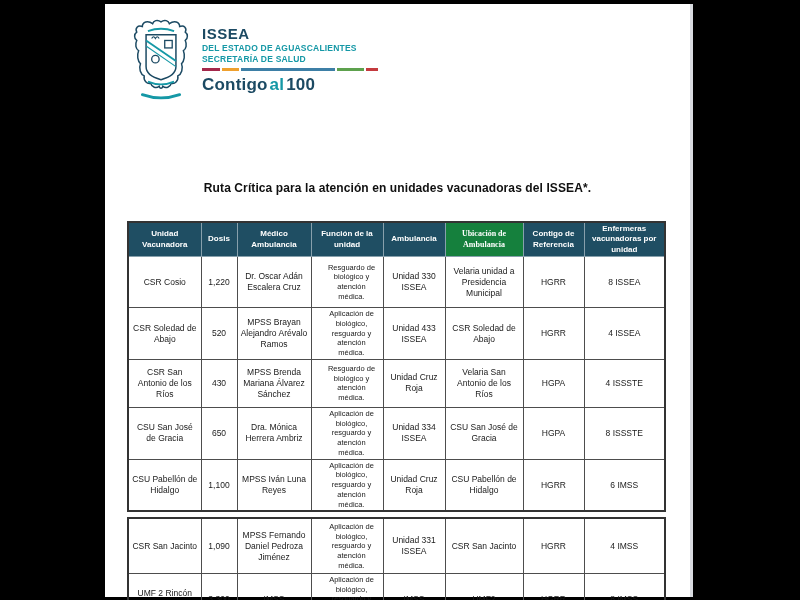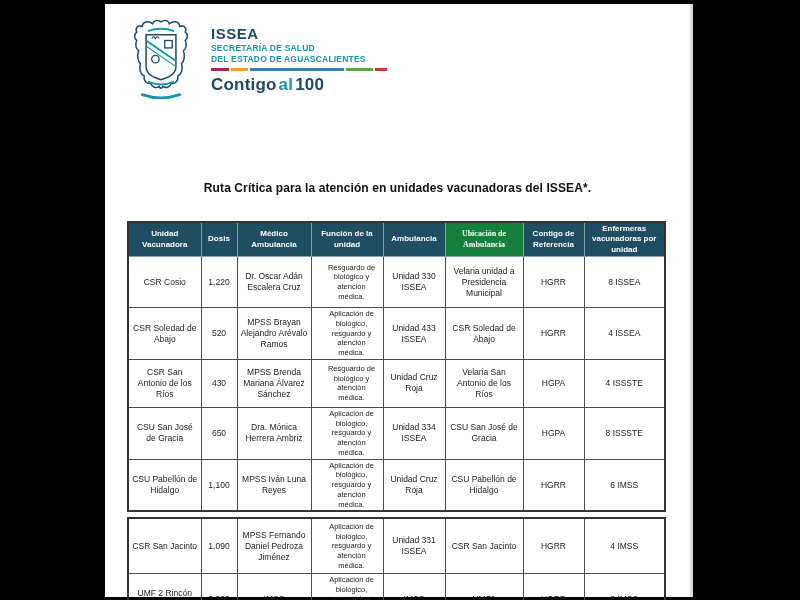--- a/index.html
+++ b/index.html
@@ -7,21 +7,21 @@
     position:relative; width:800px; height:600px; background:#000;
     overflow:hidden; font-family:"Liberation Sans", sans-serif;
   }
   .paper {
     position:absolute; left:105px; top:4px; width:585px; height:593px;
     background:#ffffff; border-right:3px solid #d9dbe0;
   }
   
   .brand { position:absolute; left:28px; top:14px; display:flex; align-items:flex-start; }
   .logo { width:56px; height:86px; }
-  .brand-text { margin-left:22px; padding-top:8px; }
+  .brand-text { margin-left:13px; padding-top:8px; }
   .org-abbr { font-size:15px; font-weight:bold; color:#1C4A63; letter-spacing:.5px; line-height:1.1; }
   .org-line { font-size:8.5px; font-weight:bold; color:#1598A6; letter-spacing:.2px; line-height:1.3; }
   .divider { display:flex; height:3px; width:178px; margin:3px 0 4px 0; }
   .divider span { display:block; height:3px; margin-right:2px; }
   .seg0 { width:18px; } .seg1 { width:18px; } .seg2 { width:96px; } .seg3 { width:28px; } .seg4 { width:12px; }
   .slogan { font-size:17px; font-weight:bold; color:#1C4A63; letter-spacing:.2px; }
   .slogan .al { color:#1598A6; padding:0 2px; }
   
   .doc-title {
     position:absolute; top:177px; left:0; width:100%; text-align:center;
@@ -68,22 +68,22 @@
           <rect x="34" y="24" width="8" height="8" fill="none" stroke="#1C4A63" stroke-width="1.4"></rect>
           <path d="M20 22 q2 -4 4 0 q2 -4 4 0" fill="none" stroke="#1C4A63" stroke-width="1.2"></path>
 
           <path d="M16 68 Q30 74 44 68" fill="none" stroke="#1598A6" stroke-width="2"></path>
 
           <path d="M10 82 Q30 89 50 82" fill="none" stroke="#1598A6" stroke-width="3" stroke-linecap="round"></path>
         </svg>
       </div>
       <div class="brand-text">
         <div class="org-abbr">ISSEA</div>
+        <div class="org-line">DEL ESTADO DE AGUASCALIENTES</div>
         <div class="org-line">SECRETARÍA DE SALUD</div>
-        <div class="org-line">DEL ESTADO DE AGUASCALIENTES</div>
         <div class="divider">
           <span class="seg0" style="background: rgb(164, 40, 75);"></span>
           <span class="seg1" style="background: rgb(239, 160, 46);"></span>
           <span class="seg2" style="background: rgb(61, 127, 166);"></span>
           <span class="seg3" style="background: rgb(93, 161, 77);"></span>
           <span class="seg4" style="background: rgb(196, 58, 62);"></span>
         </div>
         <div class="slogan">
           <span>Contigo</span><span class="al">al</span><span>100</span>
         </div>

